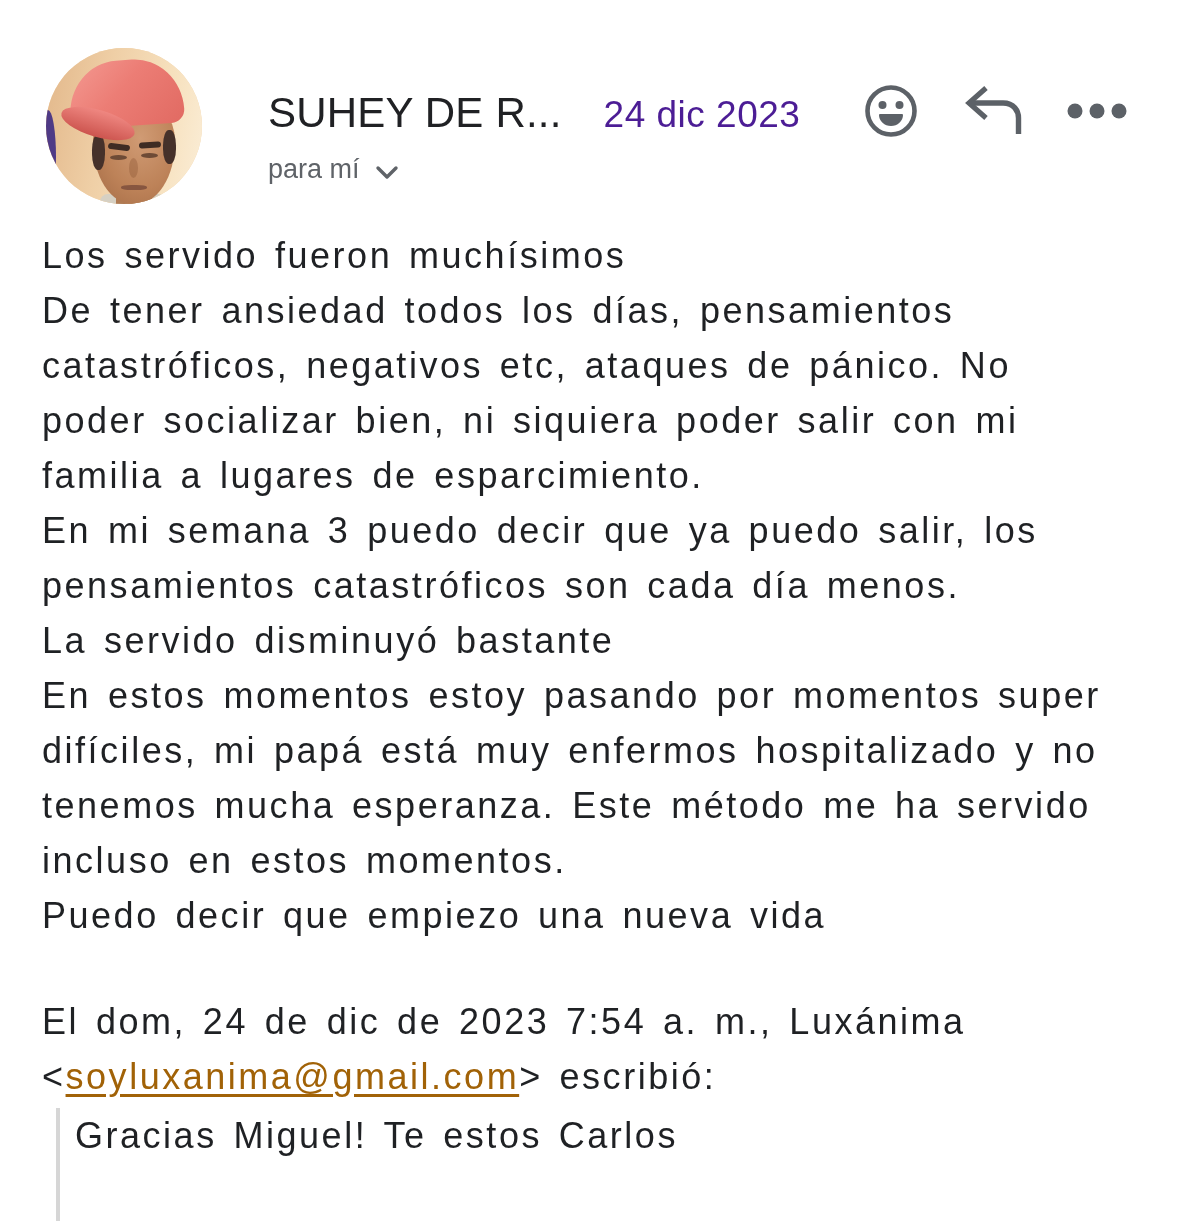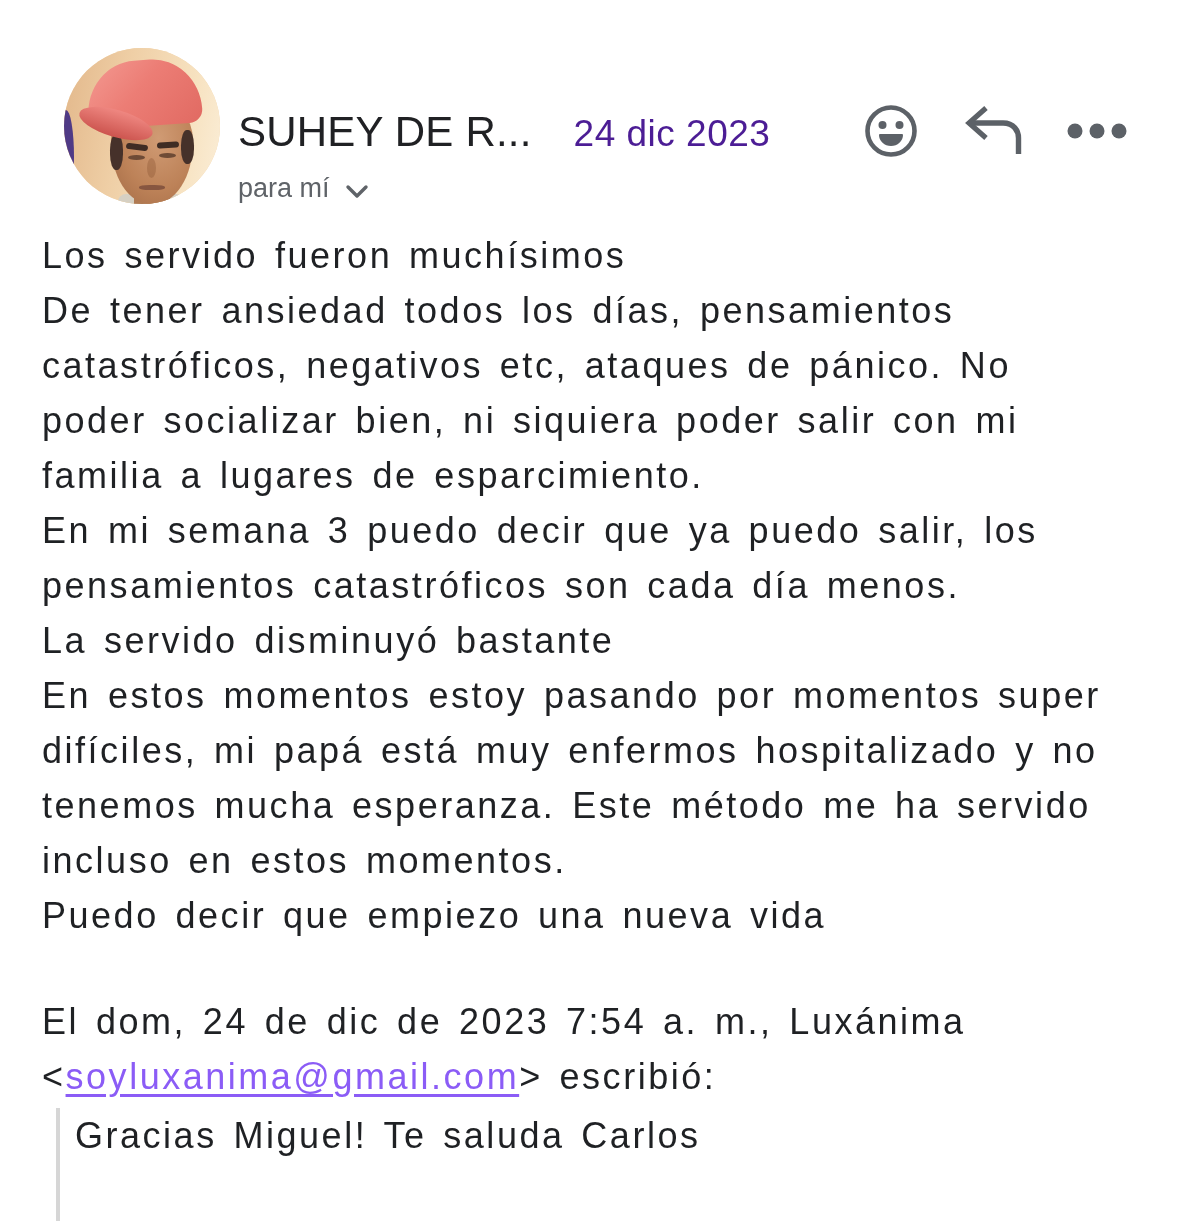--- a/index.html
+++ b/index.html
@@ -3,21 +3,21 @@
 <meta charset="utf-8">
 <style>
   html, body { margin:0; padding:0; }
   body {
     width:1178px; height:1221px; background:#ffffff; overflow:hidden;
     font-family:"Liberation Sans", sans-serif; color:#1f2124;
     -webkit-font-smoothing:antialiased;
   }
 
   
-  .email-header { display:flex; align-items:flex-end; padding:48px 50px 0 64px; }
+  .email-header { display:flex; align-items:center; padding:48px 50px 0 46px;gap:48px; }
 
   .avatar {
     width:156px; height:156px; border-radius:50%; overflow:hidden;
     position:relative; flex:none; background:#f2d5ae; cursor:pointer;
   }
   .av-wall  { position:absolute; inset:0;
               background:linear-gradient(100deg,#e2b78a 0%,#efcfa6 38%,#f7e2c0 75%,#fbeed8 100%); }
   .av-purple{ position:absolute; left:-6px; top:62px; width:16px; height:94px;
               background:#4f3a86; border-radius:50%; }
   .av-shirt { position:absolute; left:54px; top:146px; width:66px; height:14px;
@@ -57,21 +57,21 @@
 
   
   .email-body {
     margin:24px 50px 0 42px;
     font-size:36px; line-height:55px; color:#1f2124;
     letter-spacing:.07em; word-spacing:.12em;
   }
   .email-body p { margin:0; }
 
   .quote-attribution { margin-top:51px; }
-  .quote-attribution a { color:#8b5cf6; text-decoration:underline; text-underline-offset:5px; cursor:pointer; }
+  .quote-attribution a { color:#a16207; text-decoration:underline; text-underline-offset:5px; cursor:pointer; }
 
   .quote-block {
     margin:4px 0 0 14px; border-left:4px solid #d6d6d6; padding-left:15px;
     height:130px; overflow:hidden;
   }
 </style>
 </head>
 <body>
 
 <div class="email-header">
@@ -146,15 +146,15 @@
   <p>Los servido fueron muchísimos</p>
   <p>De tener ansiedad todos los días, pensamientos catastróficos, negativos etc, ataques de pánico. No poder socializar bien, ni siquiera poder salir con mi familia a lugares de esparcimiento.</p>
   <p>En mi semana 3 puedo decir que ya puedo salir, los pensamientos catastróficos son cada día menos.</p>
   <p>La servido disminuyó bastante</p>
   <p>En estos momentos estoy pasando por momentos super difíciles, mi papá está muy enfermos hospitalizado y no tenemos mucha esperanza. Este método me ha servido incluso en estos momentos.</p>
   <p>Puedo decir que empiezo una nueva vida</p>
 
   <div class="quote-attribution"><span>El dom, 24 de dic de 2023 7:54 a. m., Luxánima </span><span>&lt;</span><a>soyluxanima@gmail.com</a><span>&gt;</span><span> escribió:</span></div>
 
   <div class="quote-block">
-    <span>Gracias Miguel! Te saluda Carlos</span>
+    <span>Gracias Miguel! Te estos Carlos</span>
   </div>
 </div>
 
 </body></html>

